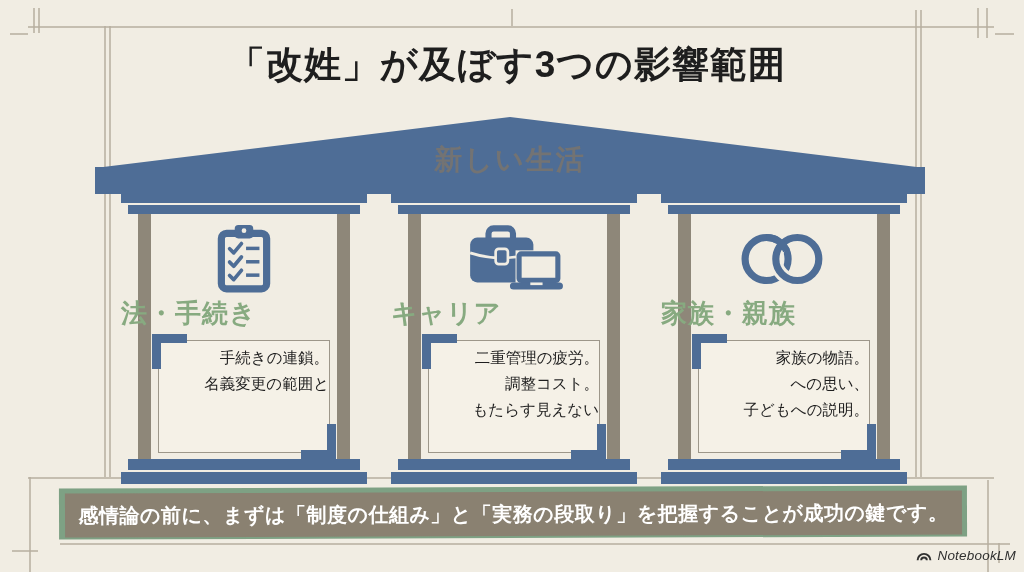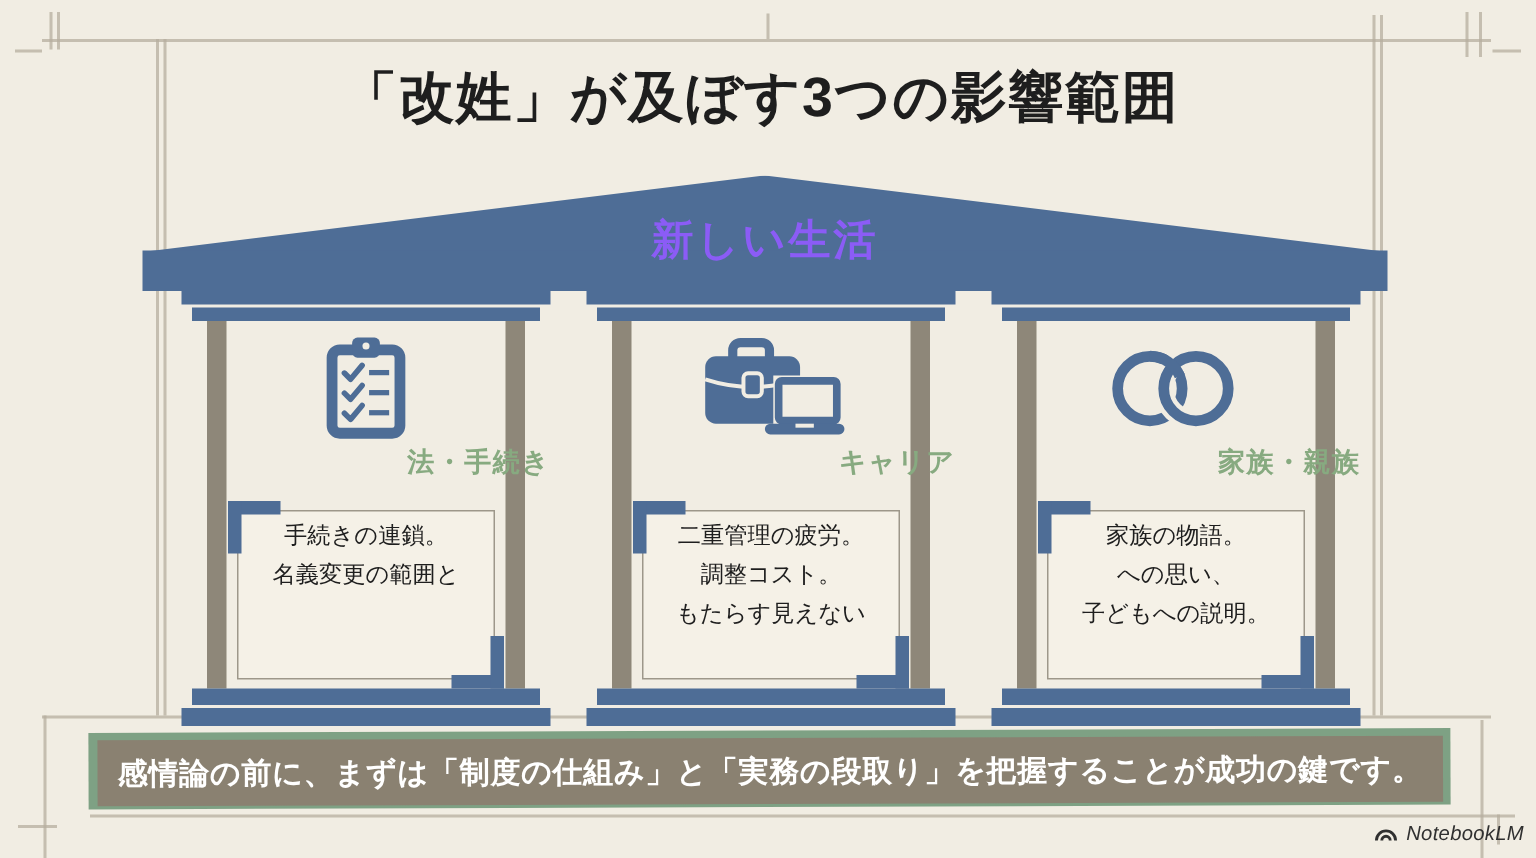--- a/index.html
+++ b/index.html
@@ -23,40 +23,40 @@
 
   
   .title{position:absolute;left:0;top:40px;width:1014px;text-align:center;
     font-size:37px;font-weight:700;color:var(--ink);letter-spacing:1px;z-index:2;}
 
   
   .roof-tri{position:absolute;left:95px;top:117px;width:830px;height:51px;background:var(--blue);
     clip-path:polygon(0 100%,50% 0,100% 100%);z-index:2;}
   .roof-band{position:absolute;left:95px;top:167px;width:830px;height:27px;background:var(--blue);z-index:2;}
   .roof-label{position:absolute;left:95px;top:141px;width:830px;text-align:center;
-    font-size:28px;font-weight:700;color:#8b5cf6;letter-spacing:2px;z-index:3;}
+    font-size:28px;font-weight:700;color:#737373;letter-spacing:2px;z-index:3;}
 
   
   .col{position:absolute;top:194px;width:246px;height:290px;z-index:2;}
   .cap1{position:absolute;left:0;top:0;width:246px;height:9px;background:var(--blue);}
   .cap2{position:absolute;left:7px;top:11px;width:232px;height:9px;background:var(--blue);}
   .pillar{position:absolute;top:20px;width:13px;height:245px;background:var(--pillar);}
   .pillar.pl{left:17px;} .pillar.pr{right:17px;}
   .base1{position:absolute;left:7px;top:265px;width:232px;height:11px;background:var(--blue);}
   .base2{position:absolute;left:0;top:278px;width:246px;height:12px;background:var(--blue);}
   .icon-wrap{position:absolute;left:0;top:27px;width:246px;height:76px;display:flex;align-items:center;justify-content:center;}
-  .col-heading{position:absolute;left:0;top:102px;width:246px;text-align:right;
-    font-size:18px;font-weight:700;color:var(--green);letter-spacing:1px;}
+  .col-heading{position:absolute;left:0;top:102px;width:246px;text-align:left;
+    font-size:26px;font-weight:700;color:var(--green);letter-spacing:1px;}
   .impact-box{position:absolute;left:37px;top:146px;width:170px;height:111px;
     background:var(--boxbg);border:1px solid var(--boxborder);}
   .bracket{position:absolute;width:26px;height:26px;}
   .bracket.tl{left:-7px;top:-7px;border-left:9px solid var(--blue);border-top:9px solid var(--blue);}
   .bracket.br{right:-7px;bottom:-7px;border-right:9px solid var(--blue);border-bottom:9px solid var(--blue);}
   .box-lines{position:absolute;left:0;top:4px;width:170px;}
-  .box-line{font-size:15.5px;line-height:26px;color:var(--ink);text-align:center;font-weight:500;}
+  .box-line{font-size:15.5px;line-height:26px;color:var(--ink);text-align:right;font-weight:500;}
 
   
   .banner{position:absolute;left:59px;top:487px;width:908px;height:51px;background:var(--banner-green);
     transform:rotate(-0.2deg);z-index:3;}
   .banner-inner{position:absolute;left:6px;top:5px;right:5px;bottom:2px;background:var(--banner-taupe);
     display:flex;align-items:center;justify-content:center;}
   .banner-text{color:#ffffff;font-size:20px;font-weight:700;letter-spacing:0.5px;white-space:nowrap;}
 
   
   .watermark{position:absolute;right:8px;top:548px;display:flex;align-items:center;gap:5px;z-index:4;}

